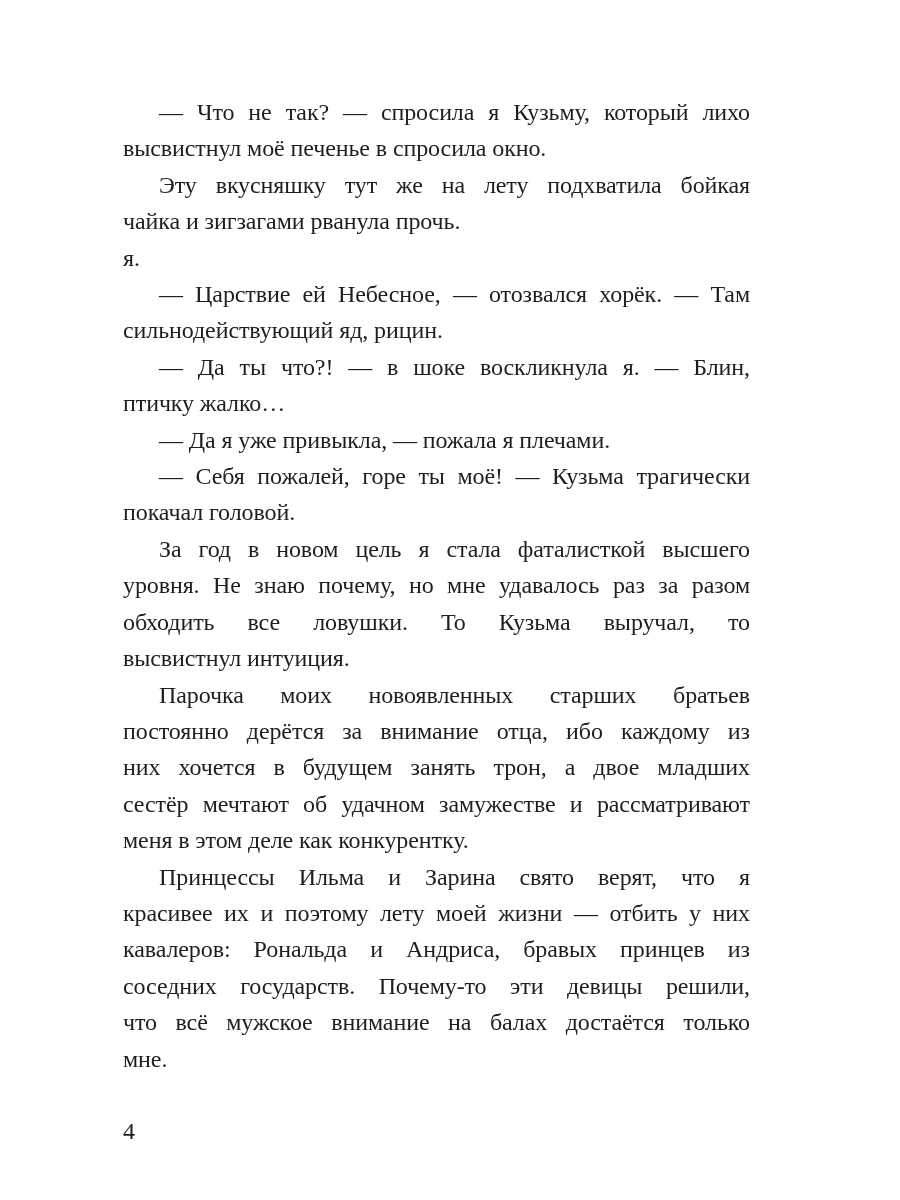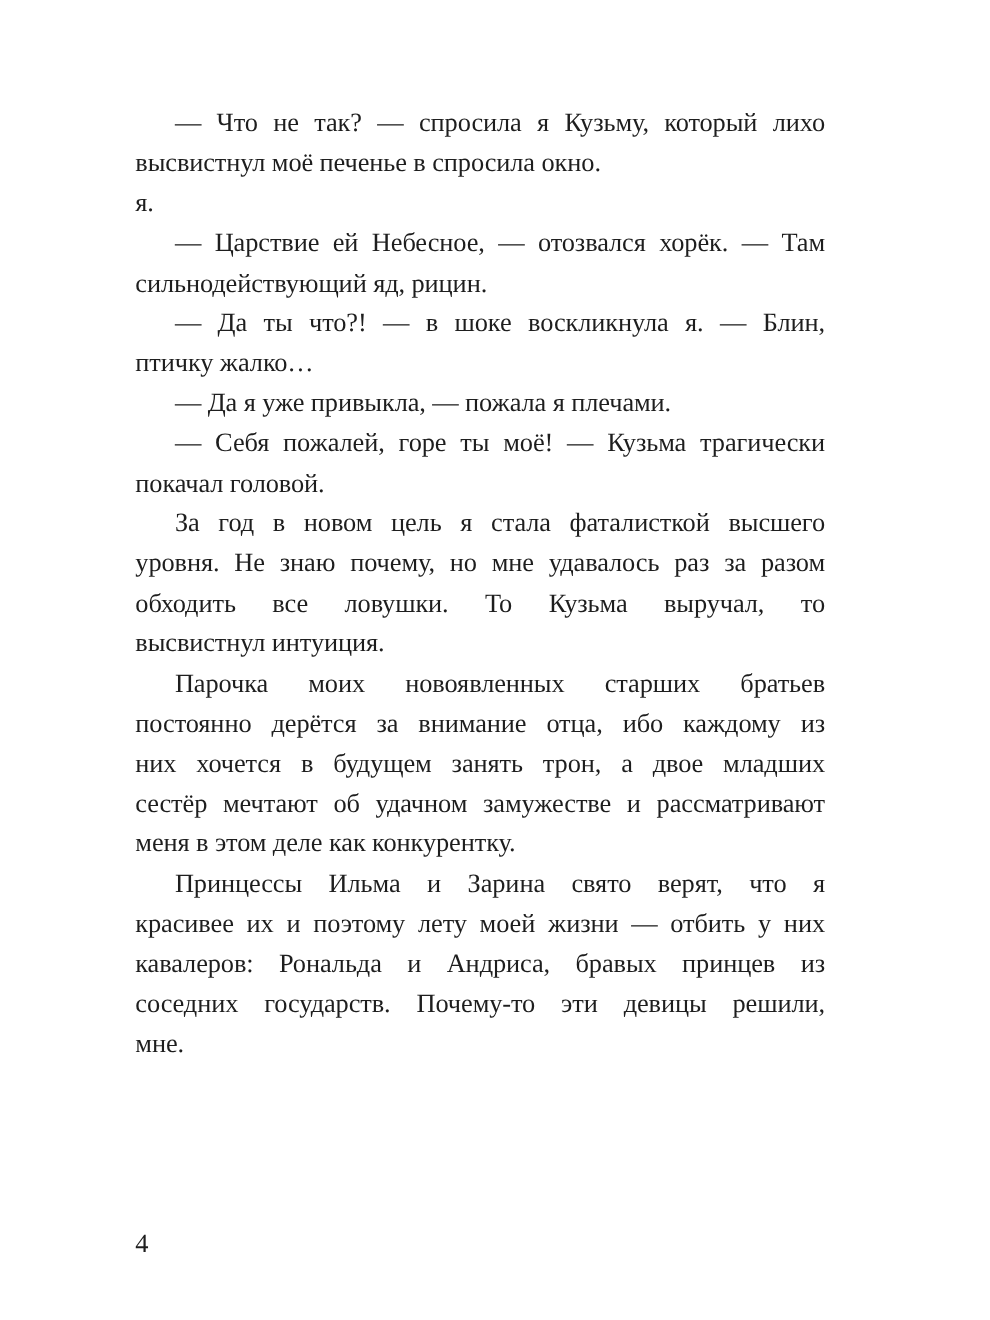--- a/index.html
+++ b/index.html
@@ -51,20 +51,24 @@
 </head>
 <body>
 
 <div class="book-page">
   <div class="text-block">
       <div class="paragraph">
         <div class="line first">— Что не так? — спросила я Кузьму, который лихо</div>
         <div class="line last">высвистнул моё печенье в спросила окно.</div>
       </div>
       <div class="paragraph">
+        <div class="line first">Эту вкусняшку тут же на лету подхватила бойкая</div>
+        <div class="line last">чайка и зигзагами рванула прочь.</div>
+      </div>
+      <div class="paragraph">
         <div class="line last">я.</div>
       </div>
       <div class="paragraph">
         <div class="line first">— Царствие ей Небесное, — отозвался хорёк. — Там</div>
         <div class="line last">сильнодействующий яд, рицин.</div>
       </div>
       <div class="paragraph">
         <div class="line first">— Да ты что?! — в шоке воскликнула я. — Блин,</div>
         <div class="line last">птичку жалко…</div>
       </div>
@@ -86,17 +90,18 @@
         <div class="line">постоянно дерётся за внимание отца, ибо каждому из</div>
         <div class="line">них хочется в будущем занять трон, а двое младших</div>
         <div class="line">сестёр мечтают об удачном замужестве и рассматривают</div>
         <div class="line last">меня в этом деле как конкурентку.</div>
       </div>
       <div class="paragraph">
         <div class="line first">Принцессы Ильма и Зарина свято верят, что я</div>
         <div class="line">красивее их и поэтому лету моей жизни — отбить у них</div>
         <div class="line">кавалеров: Рональда и Андриса, бравых принцев из</div>
         <div class="line">соседних государств. Почему-то эти девицы решили,</div>
+        <div class="line">что всё мужское внимание на балах достаётся только</div>
         <div class="line last">мне.</div>
       </div>
     </div>
   <div class="page-number">4</div>
 </div>
 
 </body></html>

